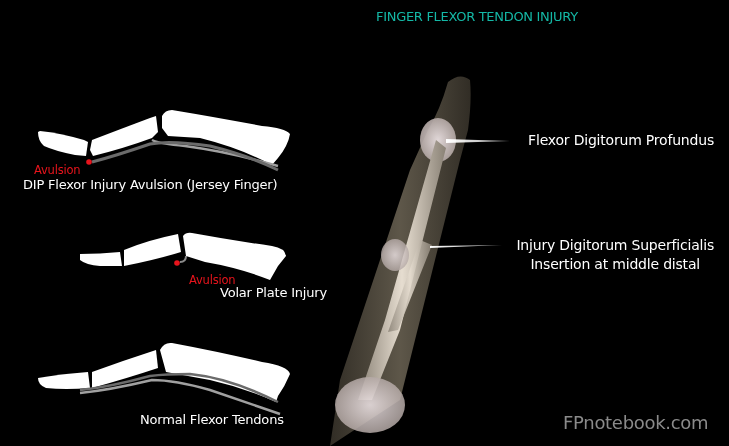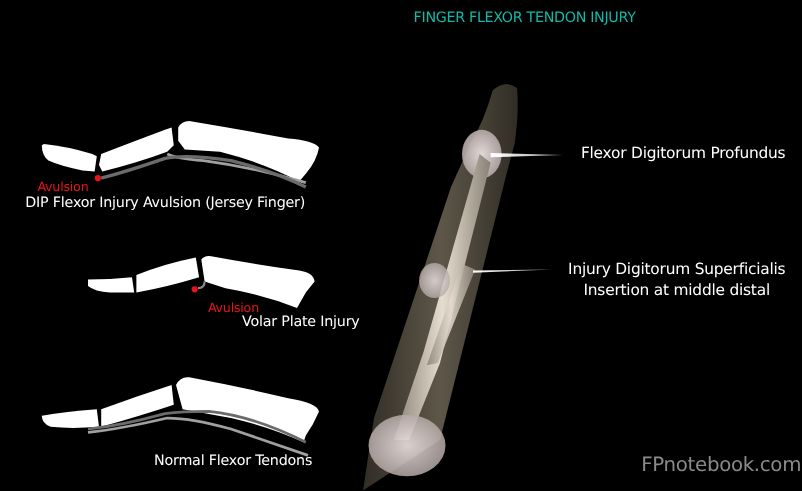--- a/index.html
+++ b/index.html
@@ -4,21 +4,21 @@
   <style>
     html, body { margin: 0; padding: 0; background: #000; }
     body { width: 729px; height: 446px; position: relative; overflow: hidden;
            font-family: "DejaVu Sans", sans-serif; color: #fff; }
     .title { position: absolute; left: 376px; top: 9px; font-size: 13px;
              letter-spacing: -0.3px; color: #14b8a6; white-space: nowrap; }
     .caption { position: absolute; font-size: 13px; color: #fff; white-space: nowrap; letter-spacing: -0.2px; }
     .red-label { position: absolute; font-size: 11.5px; color: #e8141c; white-space: nowrap; letter-spacing: -0.2px; margin-top: 12px; }
     .right-label { position: absolute; font-size: 14px; color: #fff; text-align: center;
                    line-height: 19px; white-space: nowrap; letter-spacing: -0.2px; }
-    .watermark { position: absolute; left: 563px; top: 412px; font-size: 18px; color: #8a8a8a; letter-spacing: -0.3px; margin-left: 20px; }
+    .watermark { position: absolute; left: 563px; top: 412px; font-size: 18px; color: #8a8a8a; letter-spacing: -0.3px; }
     svg { position: absolute; left: 0; top: 0; }
   </style>
 </head>
 <body>
 
 <svg width="729" height="446" viewBox="0 0 729 446">
   <defs>
     <linearGradient id="skin" x1="0" y1="0" x2="1" y2="0">
       <stop offset="0" stop-color="#3a352c"></stop>
       <stop offset="0.5" stop-color="#6e6656"></stop>

